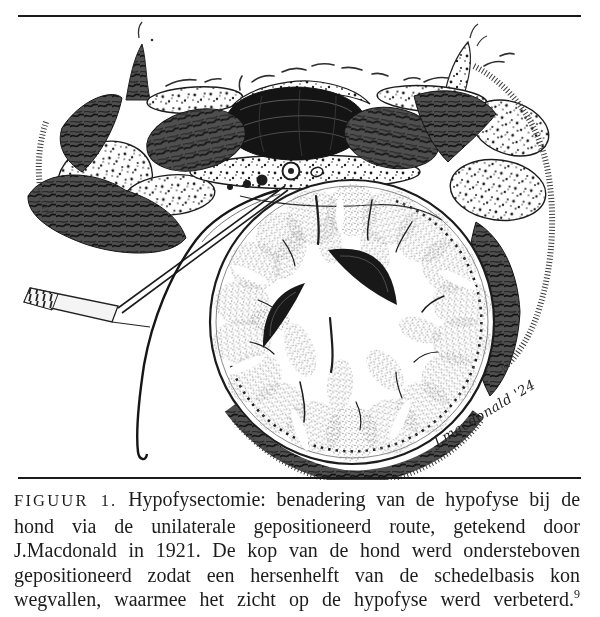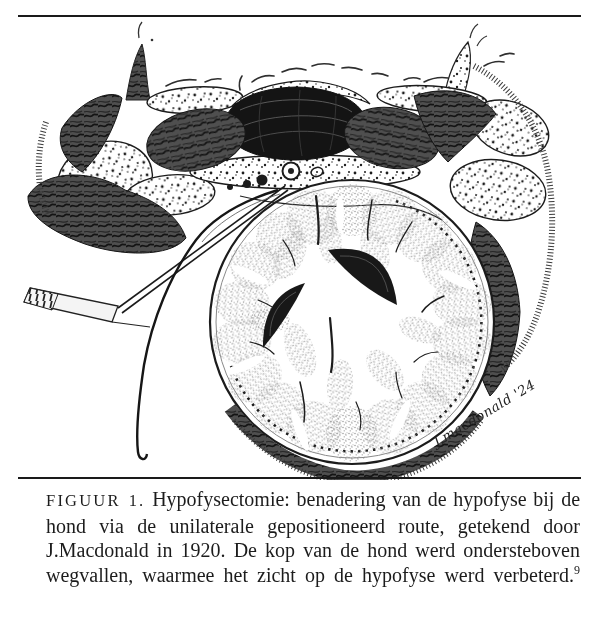--- a/index.html
+++ b/index.html
@@ -4,21 +4,21 @@
 <style>
   html,body{margin:0;padding:0;background:#ffffff;}
   .page{position:relative;width:600px;height:617px;background:#ffffff;overflow:hidden;
         font-family:"Liberation Serif",serif;color:#1a1a1a;}
   .rule{position:absolute;left:18px;width:563px;height:2px;background:#1a1a1a;}
   .rule-top{top:15px;}
   .rule-bottom{top:477px;}
   svg.drawing{position:absolute;top:0;left:0;}
   .caption{position:absolute;top:487px;left:14px;width:566px;
            font-size:20px;line-height:24.6px;color:#1c1c1c;}
-  .cap-line{text-align:justify;text-align-last:justify;margin-left:32px;}
+  .cap-line{text-align:justify;text-align-last:justify;}
   .cap-line.cap-last{text-align-last:justify;}
   .figlabel{font-size:16.5px;letter-spacing:2.2px;}
   sup.fn{font-size:12px;line-height:0;vertical-align:super;}
 </style>
 </head>
 <body>
 
 <div class="page">
 
   <div class="rule rule-top"></div>
@@ -203,17 +203,18 @@
     </g>
 
     <text transform="translate(437,447) rotate(-31)" font-family="DejaVu Serif, serif" font-style="italic" font-size="13.5" fill="#222" letter-spacing="0.5">J.macdonald '24</text>
   </svg>
 
   <div class="rule rule-bottom"></div>
 
   <figcaption class="caption">
     <div class="cap-line"><span class="figlabel">FIGUUR 1.</span> <span>Hypofysectomie: benadering van de hypofyse bij de</span></div>
     <div class="cap-line">hond via de unilaterale gepositioneerd route, getekend door</div>
-    <div class="cap-line">J.Macdonald in 1920. De kop van de hond werd ondersteboven</div>
+    <div class="cap-line">J.Macdonald in 1921. De kop van de hond werd ondersteboven</div>
+    <div class="cap-line">gepositioneerd zodat een hersenhelft van de schedelbasis kon</div>
     <div class="cap-line cap-last"><span>wegvallen, waarmee het zicht op de hypofyse werd verbeterd.</span><sup class="fn">9</sup></div>
   </figcaption>
 
 </div>
 
 </body></html>

